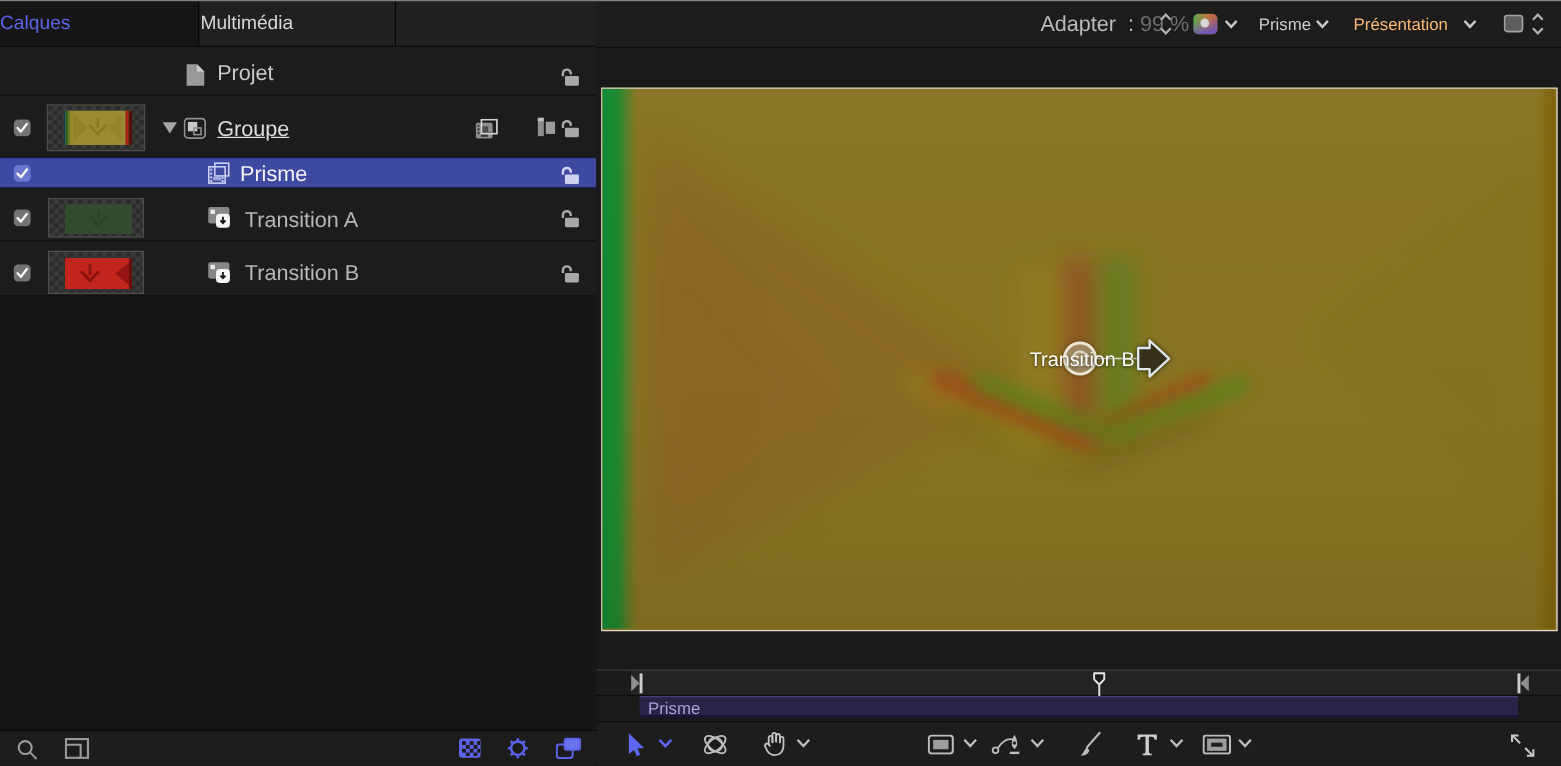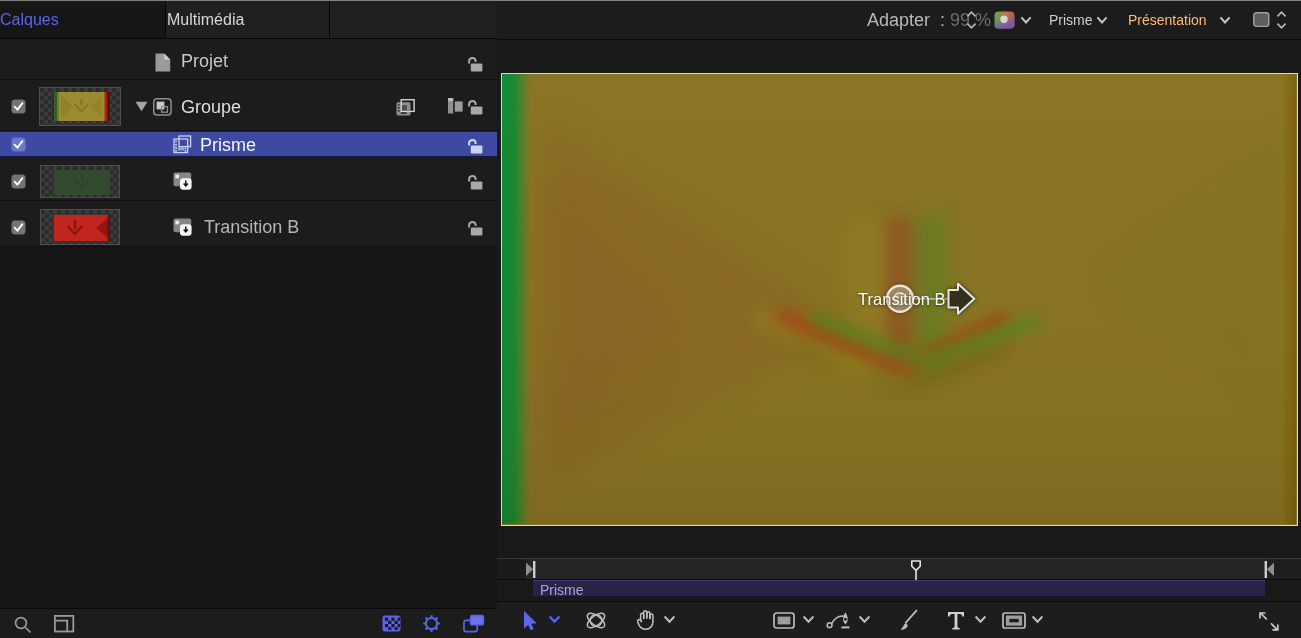--- a/index.html
+++ b/index.html
@@ -71,21 +71,21 @@
             </svg>
         </div>
         <svg class="abs" style="left:135px;top:21px" width="13" height="11">
             <path d="M0.5 0.8 H12.5 L6.5 10.2 Z" fill="#a5a5a5"></path>
           </svg>
         <svg class="abs" style="left:153px;top:18px" width="19" height="18">
             <rect x="0.75" y="0.75" width="17.3" height="16.3" rx="3.2" fill="none" stroke="#8f8f8f" stroke-width="1.5"></rect>
             <rect x="3.6" y="3.6" width="7.8" height="7.8" fill="#c9c9c9"></rect>
             <rect x="8.6" y="8.6" width="5.9" height="5.6" fill="none" stroke="#8f8f8f" stroke-width="1.3"></rect>
           </svg>
-        <div class="lbl" style="left:181px;top:2px;line-height:51px;color:#dedede;">Groupe</div>
+        <div class="lbl" style="left:181px;top:2px;line-height:51px;color:#dedede;text-decoration:underline">Groupe</div>
         <svg class="abs" style="left:396px;top:19px" width="19" height="17">
             <rect x="0.5" y="3.2" width="14" height="13.3" rx="1.5" fill="#8e8e8e"></rect>
             <g fill="#353535">
               <rect x="1.9" y="5" width="1.7" height="1.7"></rect>
               <rect x="1.9" y="8" width="1.7" height="1.7"></rect>
               <rect x="1.9" y="11" width="1.7" height="1.7"></rect>
               <rect x="11.4" y="11" width="1.7" height="1.7"></rect>
               <rect x="4.8" y="12.8" width="5.8" height="2.2"></rect>
             </g>
             <rect x="4.7" y="6.2" width="6.2" height="5.8" fill="#4e4e4e"></rect>
@@ -141,20 +141,21 @@
                 <path d="M28 5 V12 M21 10 L28 17.5 L35 10"></path>
               </g>
             </svg>
         </div>
         <svg class="abs" style="left:173px;top:15px" width="19" height="19">
             <rect x="0.5" y="0.5" width="17.7" height="13.8" rx="2" fill="#878787"></rect>
             <rect x="2.4" y="2.6" width="3.7" height="3.7" fill="#eaeaea"></rect>
             <rect x="7" y="6.2" width="11.6" height="11.6" rx="3.2" fill="#f4f4f4"></rect>
             <path d="M12.8 8.6 V13.6 M10.7 11.6 l2.1 2.3 2.1 -2.3" stroke="#151515" stroke-width="1.5" fill="none"></path>
           </svg>
+        <div class="lbl" style="left:204px;top:4px;line-height:44px;color:#b6b6b6">Transition A</div>
         <svg class="abs" style="left:466px;top:16px" width="19" height="17">
             <path d="M3.1 8.6 V6.2 A3.3 3.3 0 0 1 9.6 5.5 V7" fill="none" stroke="#a8a8a8" stroke-width="2"></path>
             <rect x="4.8" y="8.4" width="11.6" height="8" rx="1.2" fill="#a8a8a8"></rect>
           </svg>
       </div>
 
       <div class="row" style="top:162px;height:46px">
         <svg class="abs" style="left:11px;top:19px" width="15" height="15">
             <rect x="0.5" y="0.5" width="14" height="14" rx="3.5" fill="#747474"></rect>
             <path d="M3.6 7.7 l2.8 3 L11.4 4.2" stroke="#fff" stroke-width="1.9" fill="none" stroke-linecap="round" stroke-linejoin="round"></path>

